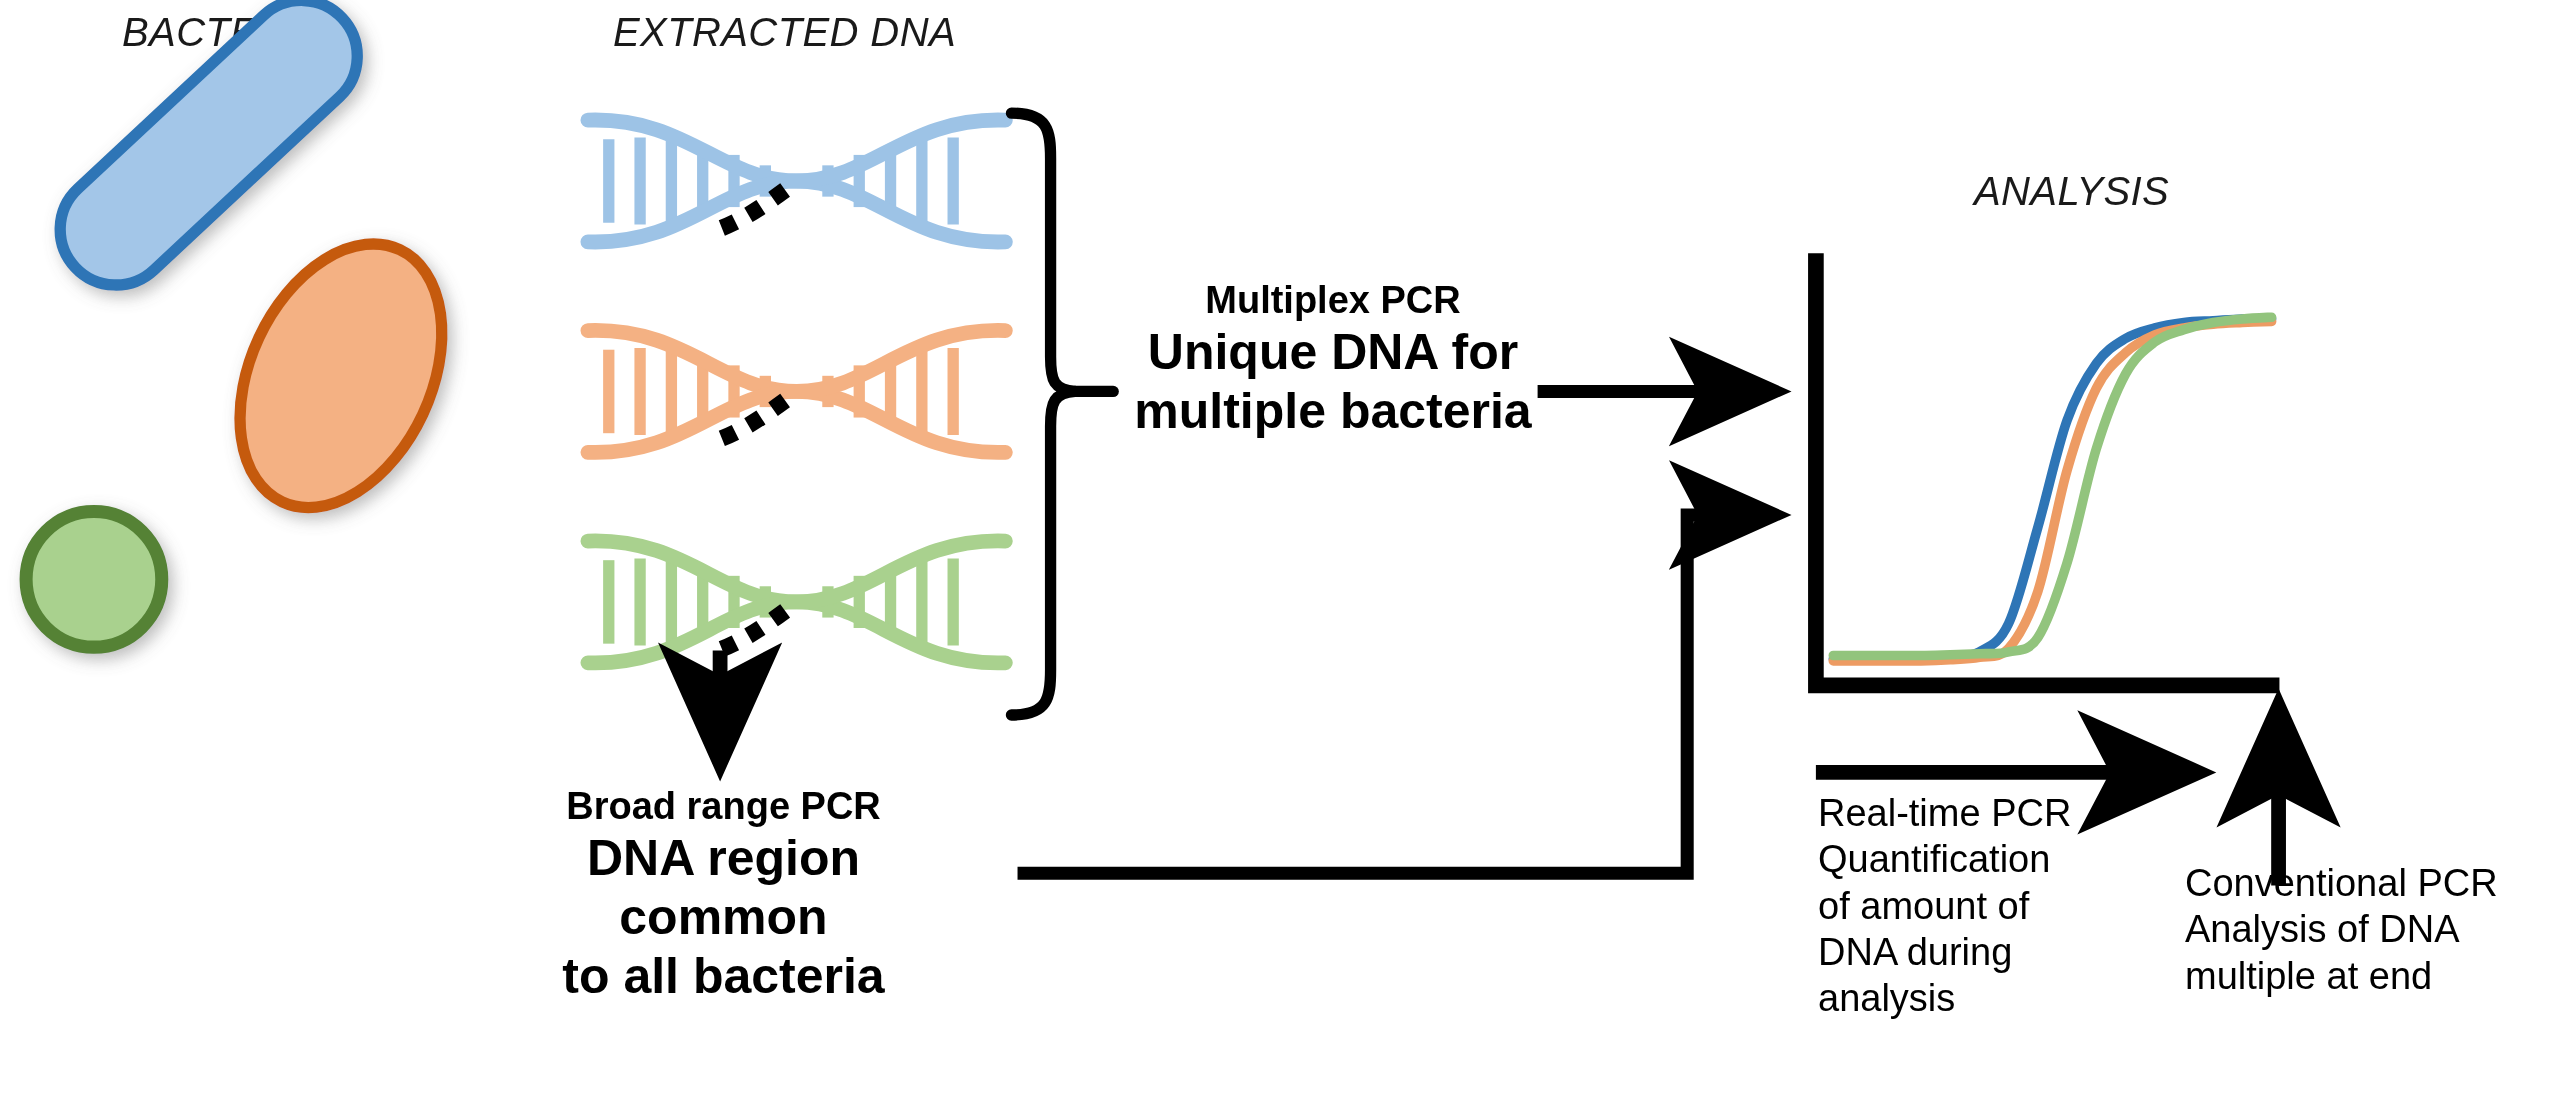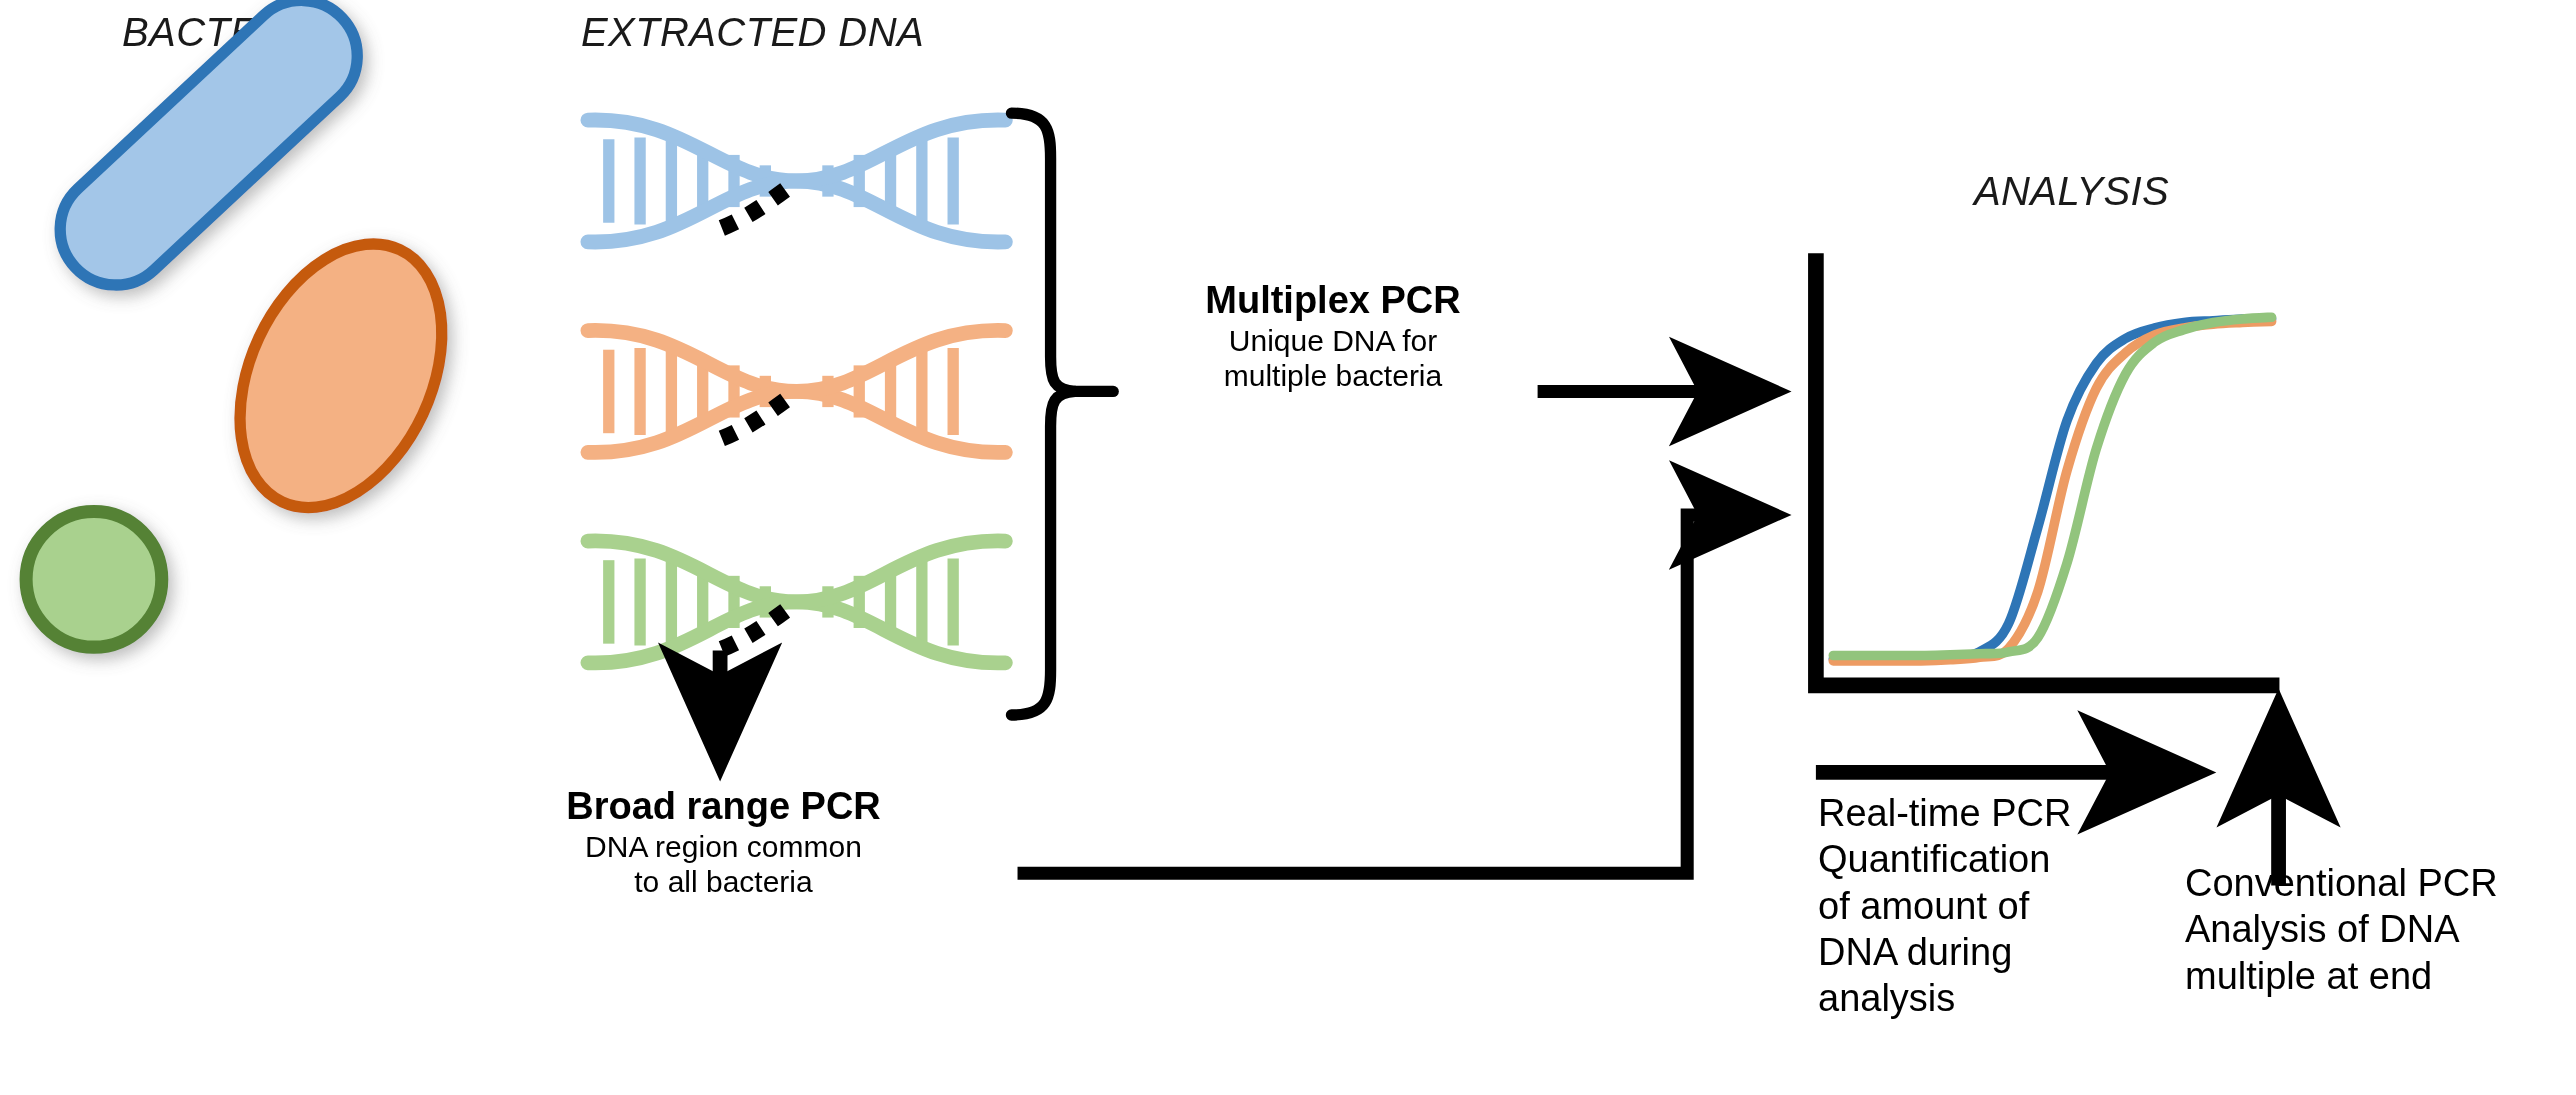--- a/index.html
+++ b/index.html
@@ -3,34 +3,34 @@
 <meta charset="utf-8">
 <style>
   html,body{margin:0;padding:0;background:#ffffff;}
   body{width:2576px;height:1096px;position:relative;overflow:hidden;
        font-family:"Liberation Sans","DejaVu Sans",sans-serif;color:#000;}
   .stage{position:absolute;left:0;top:0;width:2576px;height:1096px;}
   .lbl-section{position:absolute;font-style:italic;font-size:40px;letter-spacing:0.4px;
                white-space:nowrap;color:#1a1a1a;}
   .txt-block{position:absolute;text-align:center;line-height:1.18;}
   .txt-block .hd{font-weight:bold;font-size:38px;display:block;}
-  .txt-block .bd{font-weight:normal;font-size:30px;display:block;}
+  .txt-block .bd{font-weight:bold;font-size:50px;display:block;}
   .txt-left{position:absolute;text-align:left;line-height:1.22;}
   .txt-left .hd{font-weight:normal;font-size:38px;display:block;}
   .txt-left .bd{font-weight:normal;font-size:38px;display:block;}
   svg{position:absolute;left:0;top:0;overflow:visible;}
 </style>
 </head>
 <body>
 
 <div class="stage">
 
   <div class="lbl-section" style="left:122px;top:10.4px;">BACTERIA</div>
 
-  <div class="lbl-section" style="left:581px;top:10.4px;">EXTRACTED DNA</div>
+  <div class="lbl-section" style="left:613px;top:10.4px;">EXTRACTED DNA</div>
 
   <div class="lbl-section" style="left:1974px;top:169px;">ANALYSIS</div>
 
   <svg width="2576" height="1096" viewBox="0 0 2962 1260">
     <defs>
       <filter id="softshadow" x="-30%" y="-30%" width="180%" height="180%">
         <feDropShadow dx="6" dy="7" stdDeviation="9" flood-color="#6d6d6d" flood-opacity="0.45"></feDropShadow>
       </filter>
     </defs>
 

